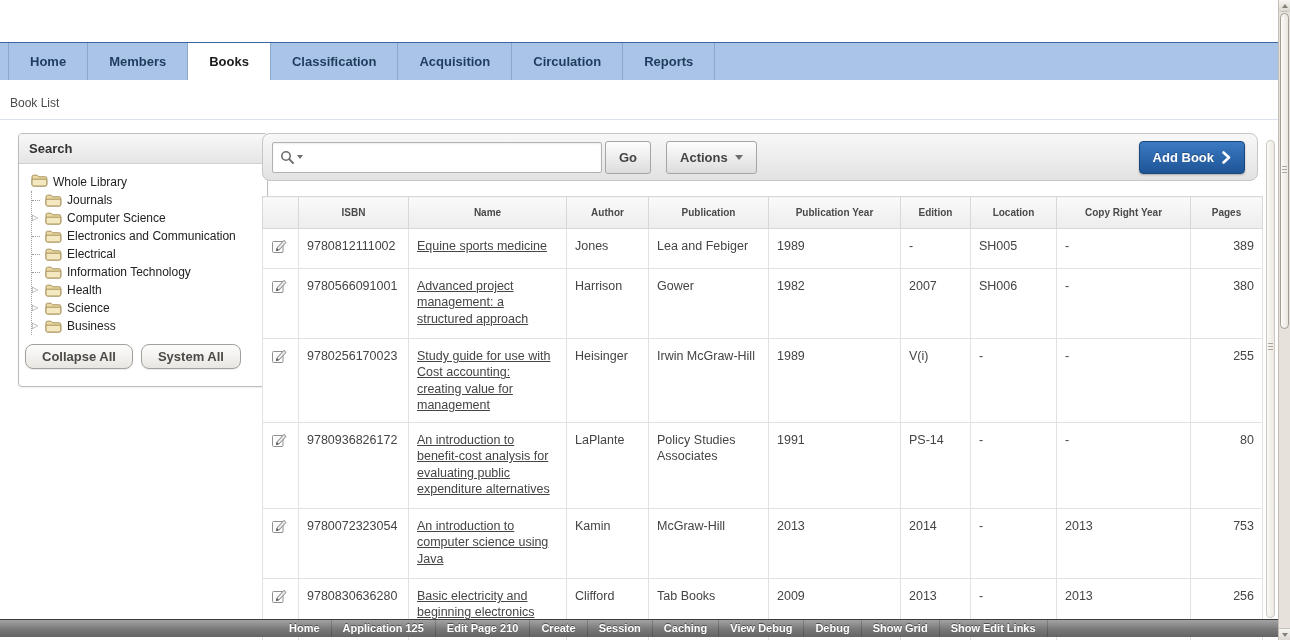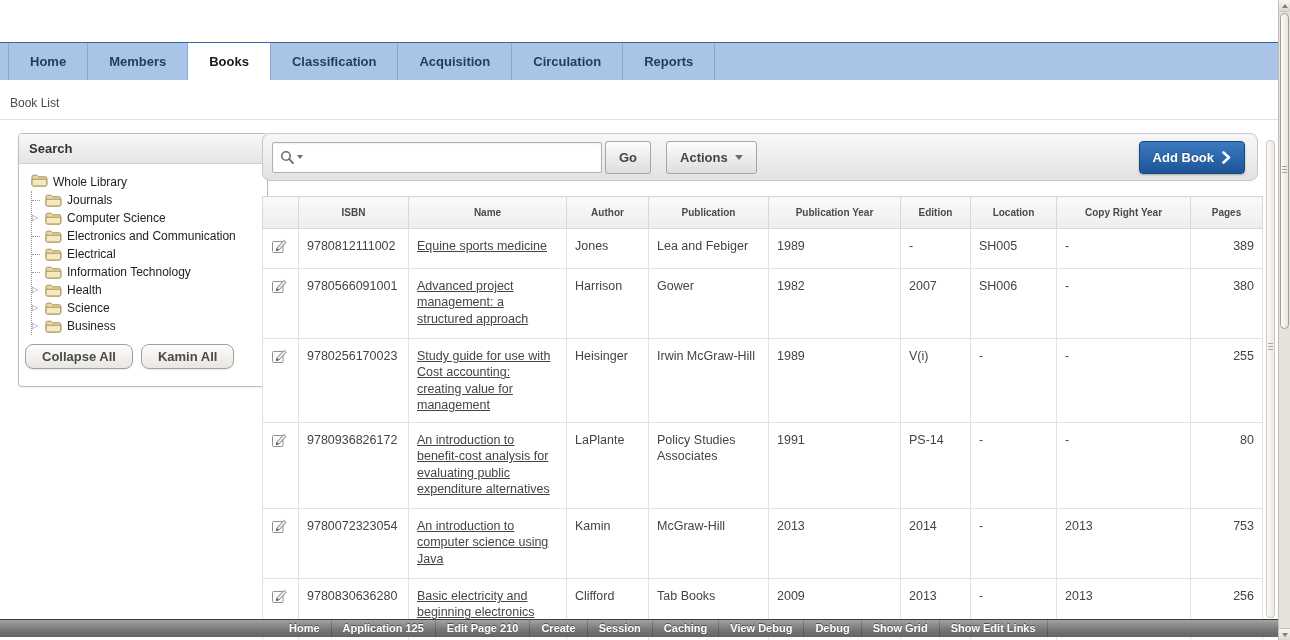--- a/index.html
+++ b/index.html
@@ -213,21 +213,21 @@
             <svg width="17" height="13" viewBox="0 0 17 13">
     <path d="M1 3 Q1 1.2 2.6 1.2 L6 1.2 L7.6 2.8 L14.2 2.8 Q15.8 2.8 15.8 4.4 L15.8 10.4 Q15.8 12 14.2 12 L2.6 12 Q1 12 1 10.4 Z" fill="#ead9a2" stroke="#a8925c" stroke-width="1"></path>
     <path d="M1 5.2 L15.8 5.2 L15.8 10.4 Q15.8 12 14.2 12 L2.6 12 Q1 12 1 10.4 Z" fill="#f4e8c0" stroke="#a8925c" stroke-width="1"></path>
   </svg>
             <span class="lbl">Business</span>
           </div>
         </div>
     </div>
     <div class="side-btns">
       <button class="gtk-btn">Collapse All</button>
-      <button class="gtk-btn">Kamin All</button>
+      <button class="gtk-btn">System All</button>
     </div>
   </div>
 
   <div class="toolbar">
     <div class="search-box">
       <span style="display:flex;align-items:center;">
         <svg width="15" height="15" viewBox="0 0 15 15">
           <circle cx="6" cy="6" r="4.2" fill="none" stroke="#6d6d6d" stroke-width="1.6"></circle>
           <line x1="9.2" y1="9.2" x2="13" y2="13" stroke="#6d6d6d" stroke-width="1.8" stroke-linecap="round"></line>
         </svg>

